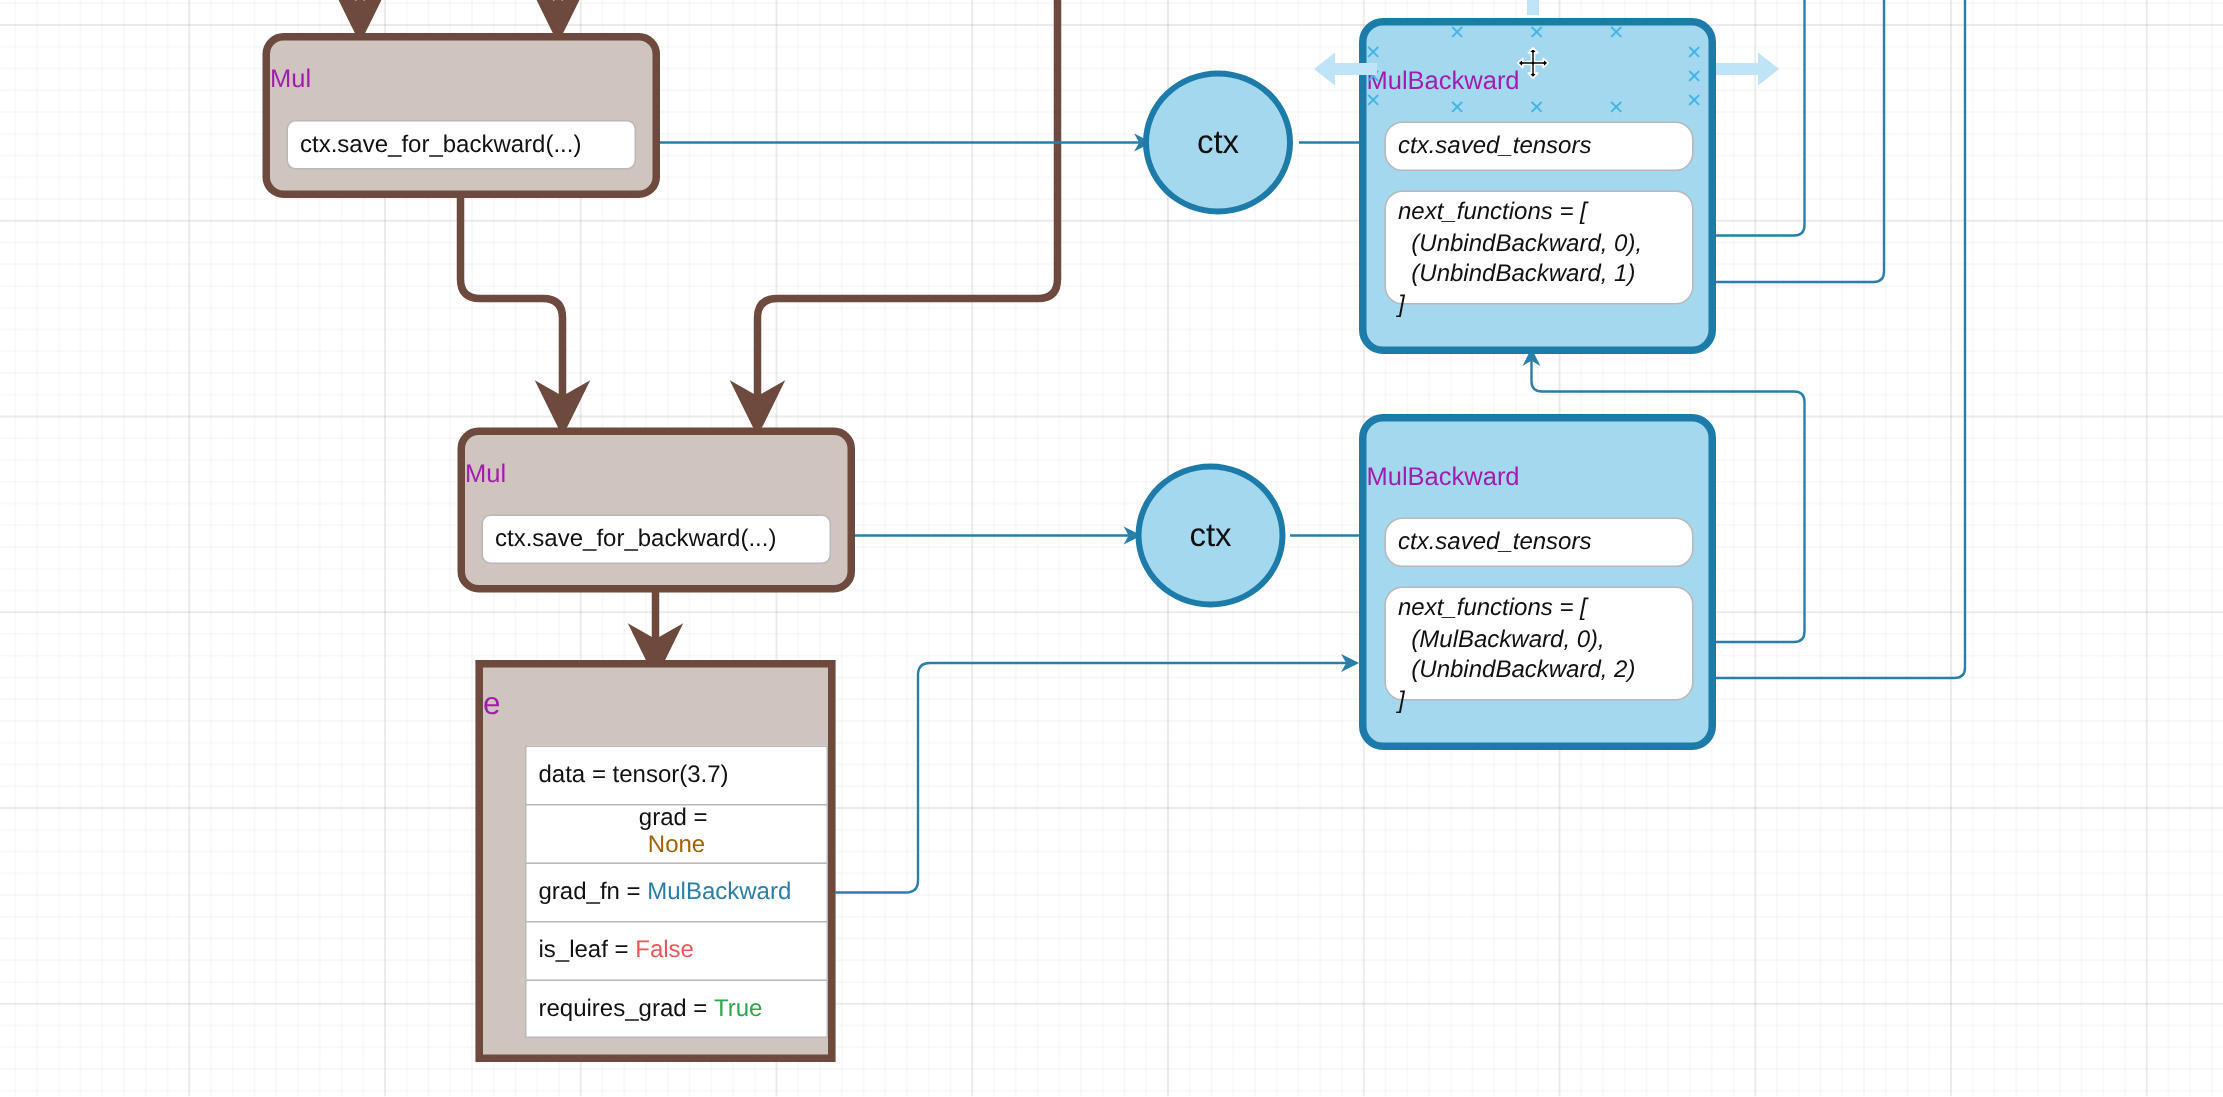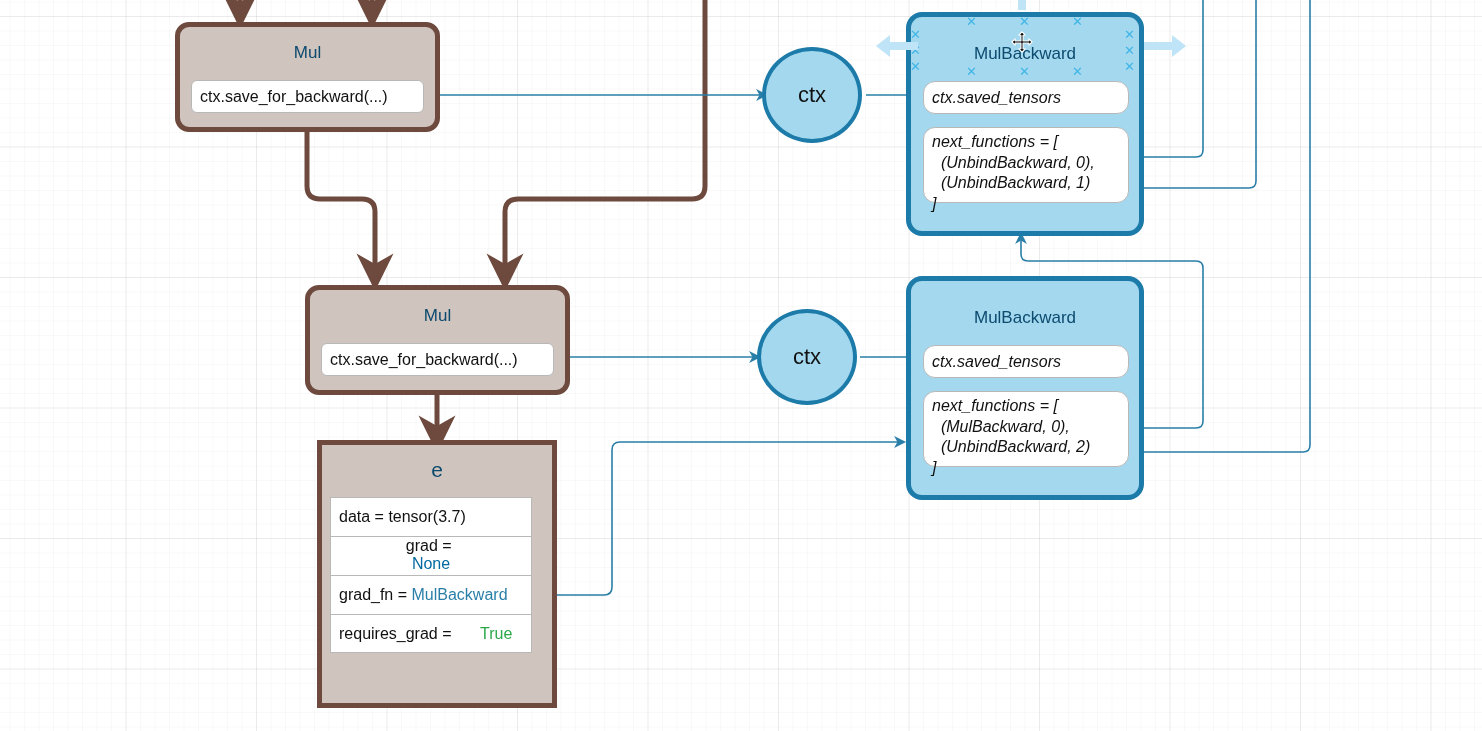--- a/index.html
+++ b/index.html
@@ -23,23 +23,22 @@
       130.5px 130.5px,
       14.5px 14.5px,
       14.5px 14.5px;
     background-position: -5px 16px, -5px 16px, -5px 16px, -5px 16px;
   }
   #edges{position:absolute;left:0;top:0;width:1482px;height:731px;pointer-events:none;}
 
   
   .node{position:absolute;box-sizing:border-box;}
   .node-title{
-    text-align:center;
     font-size:17px;
-    color:#0c4a6e;
+    color:#a21caf;
     line-height:1;
   }
   .field{
     background:#ffffff;
     border:1px solid #b8b8b8;
     box-sizing:border-box;
     font-size:16px;
     color:#111111;
     display:flex;
     align-items:center;
@@ -107,21 +106,21 @@
   .eq-label{
     position:absolute;
     font-size:27px;
     color:#111111;
     white-space:pre;
   }
 
   .val-blue{color:#2a7fa8;}
   .val-red{color:#e8585a;}
   .val-green{color:#2aa84a;}
-  .val-grey{color:#0369a1;}
+  .val-grey{color:#a16207;}
 </style>
 </head>
 <body>
 
 <div id="canvas">
 
   <svg id="edges" viewBox="0 0 1482 731">
     <defs>
       <marker id="arrow-brown" markerWidth="9" markerHeight="9" refX="4.2" refY="4.5" orient="auto" markerUnits="strokeWidth">
         <path d="M0.5,0.8 L8,4.5 L0.5,8.2 L2.6,4.5 Z" fill="#6d4a3d"></path>
@@ -248,35 +247,38 @@
     <div class="node-title" style="margin-top:28px;">MulBackward</div>
     <div class="field" style="position:absolute;left:12px;top:64px;width:206px;height:33px;">ctx.saved_tensors</div>
     <div class="field multiline" style="position:absolute;left:12px;top:110px;width:206px;height:76px;">next_functions = [
   (MulBackward, 0),
   (UnbindBackward, 2)
 ]</div>
   </div>
 
   <div class="node tensor-node" style="left:317px;top:440px;width:240px;height:268px;">
     <div class="node-title" style="margin-top:14px;font-size:21px;">e</div>
-    <div style="position:absolute;left:8px;top:52px;width:202px;">
+    <div style="position:absolute;left:28px;top:52px;width:202px;">
 
       <div class="field" style="height:39px;">
         <span>data = </span><span>tensor(3.7)</span>
       </div>
 
       <div class="field" style="height:39px;flex-direction:column;">
         <span>grad = </span><span class="val-grey">None</span>
       </div>
 
       <div class="field" style="height:39px;">
         <span>grad_fn = </span><span class="val-blue">MulBackward</span>
       </div>
 
-
-      <div class="field last" style="height:39px;gap:24px;">
+      <div class="field" style="height:39px;">
+        <span>is_leaf = </span><span class="val-red">False</span>
+      </div>
+
+      <div class="field last" style="height:39px;">
         <span>requires_grad = </span><span class="val-green">True</span>
       </div>
     </div>
   </div>
 
 
 </div>
 
 </body></html>

